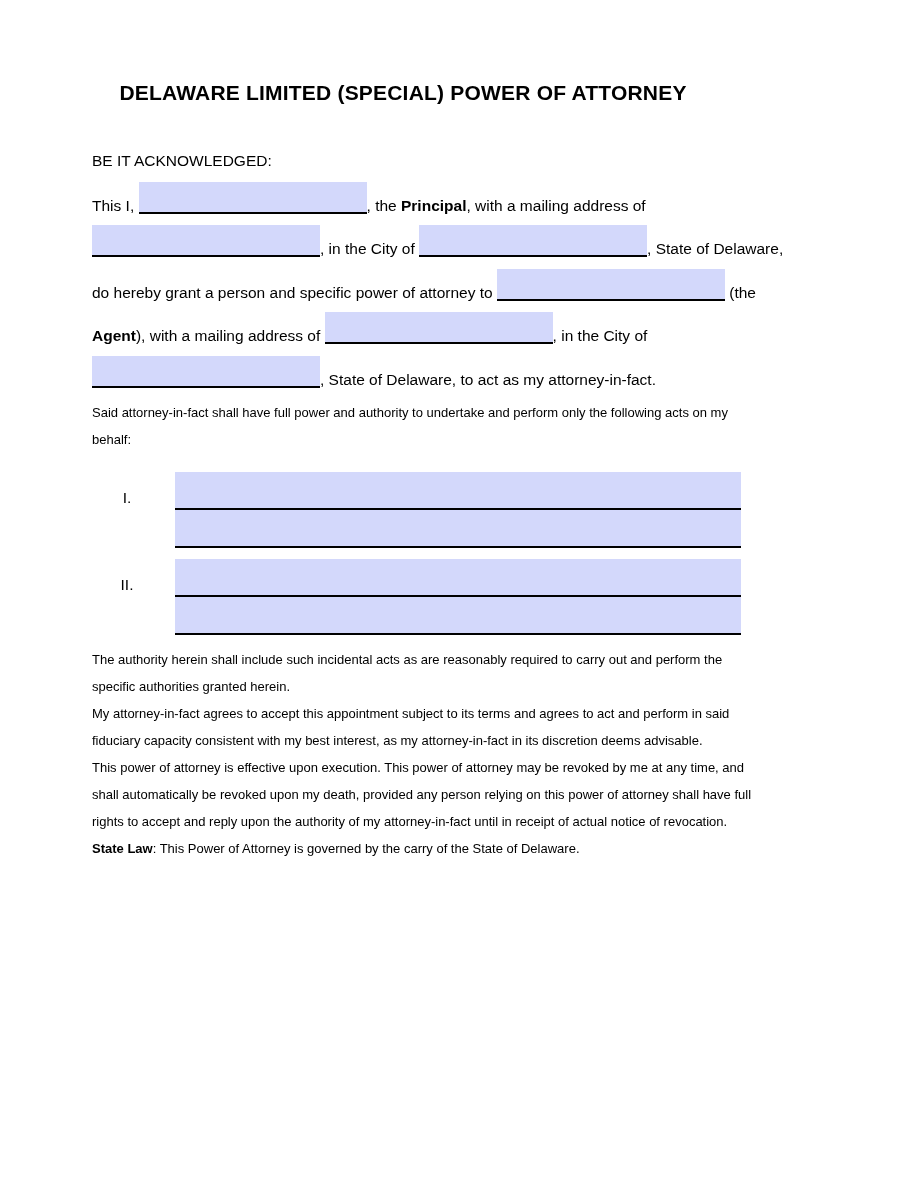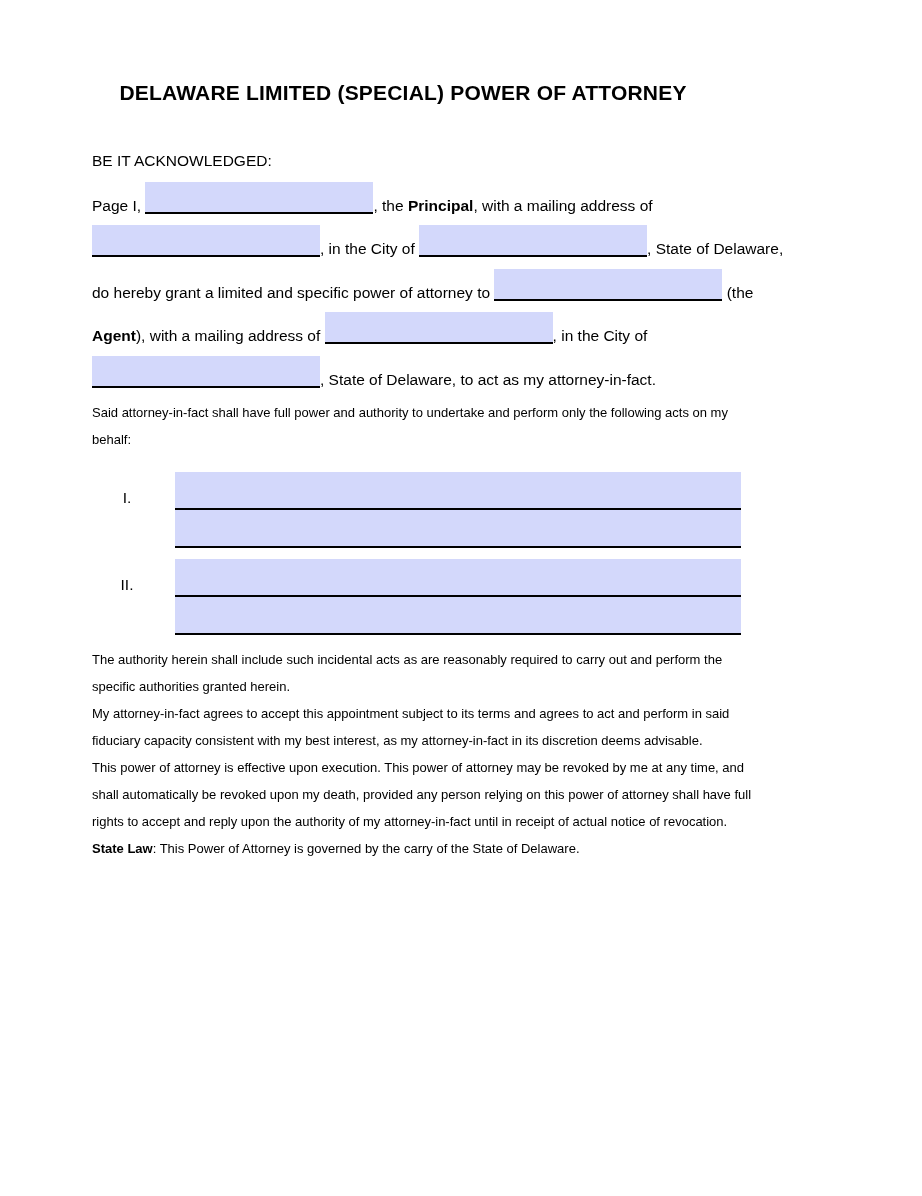--- a/index.html
+++ b/index.html
@@ -88,27 +88,27 @@
 <div class="page">
 
   <div class="title">DELAWARE LIMITED (SPECIAL) POWER OF ATTORNEY</div>
 
   <div class="content">
 
     <div class="acknowledged">BE IT ACKNOWLEDGED:</div>
 
     <div class="intro">
       <div class="intro-line">
-        <span>Page I, </span><span class="blank"></span><span>, the </span><span class="bold">Principal</span><span>, with a mailing address of</span>
+        <span>This I, </span><span class="blank"></span><span>, the </span><span class="bold">Principal</span><span>, with a mailing address of</span>
       </div>
       <div class="intro-line">
         <span class="blank"></span><span>, in the City of </span><span class="blank"></span><span>, State of Delaware,</span>
       </div>
       <div class="intro-line">
-        <span>do hereby grant a limited and specific power of attorney to </span><span class="blank"></span><span> (the</span>
+        <span>do hereby grant a person and specific power of attorney to </span><span class="blank"></span><span> (the</span>
       </div>
       <div class="intro-line">
         <span class="bold">Agent</span><span>), with a mailing address of </span><span class="blank"></span><span>, in the City of</span>
       </div>
       <div class="intro-line">
         <span class="blank"></span><span>, State of Delaware, to act as my attorney-in-fact.</span>
       </div>
     </div>
 
     <p class="body powers-intro">Said attorney-in-fact shall have full power and authority to undertake and perform only the following acts on my behalf:</p>

